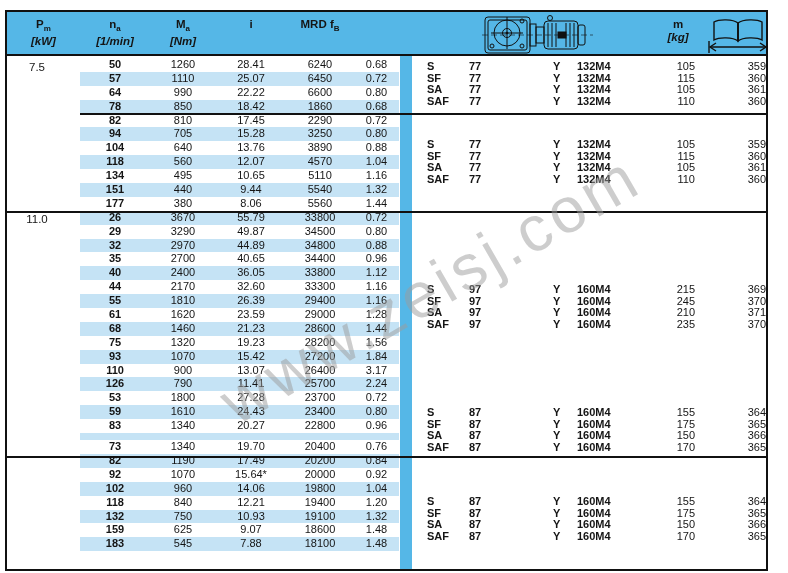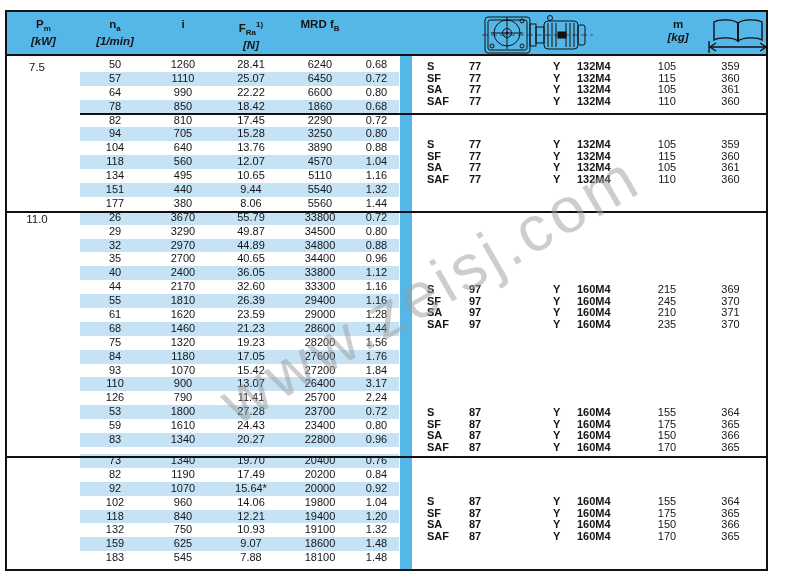--- a/index.html
+++ b/index.html
@@ -28,41 +28,41 @@
   
   .tbody { position:relative; width:100%; height:513px; background:#fff; }
   .stripe { position:absolute; left:393px; top:0; width:12px; height:100%; background:#55b7e7; }
 
   .left-rows { position:absolute; left:0; top:2px; width:392px; }
   .lrow { display:grid; grid-template-columns:70px 66px 70px 68px 45px;
           margin-left:73px; width:319px; height:13.9px; line-height:13.9px;
           font-size:11px; }
   .lrow.empty { height:7px; }
   .lrow .c { text-align:center; }
-  .lrow .c0 { font-weight:normal; }
+  .lrow .c0 { font-weight:bold; }
   .sec0 .lrow:nth-child(even) { background:#c5e3f5; }
   .sec1 .lrow:nth-child(odd)  { background:#c5e3f5; }
 
   .pm-label { position:absolute; left:8px; width:44px; text-align:center;
               font-weight:normal; font-size:11.5px; }
   .pm-0 { top:5px; }
   .pm-1 { top:157px; }
 
   .rule { position:absolute; height:2px; background:#111; z-index:3; }
   .rule-a { left:73px; top:57px;  width:686px; height:1.5px; }
   .rule-b { left:0;    top:155px; width:759px; }
   .rule-c { left:0;    top:400px; width:759px; height:1.5px; }
 
   .rgroup { position:absolute; left:420px; width:339px; z-index:2; }
   .rg0 { top:5px; } .rg1 { top:83px; } .rg2 { top:228px; } .rg3 { top:351px; } .rg4 { top:440px; }
   .rrow { display:grid; grid-template-columns:42px 84px 24px 62px 56px 71px;
           height:11.5px; line-height:11.5px; font-size:11px; }
   .rrow .c { text-align:left; }
   .rrow .c0,.rrow .c1,.rrow .c2,.rrow .c3 { font-weight:bold; }
-  .rrow .c4,.rrow .c5 { text-align:center; font-weight:normal; }
+  .rrow .c4,.rrow .c5 { text-align:right; font-weight:normal; }
 
   .watermark { position:absolute; left:70px; top:252px; width:720px; text-align:center;
                font-size:64px; letter-spacing:4px; color:#9d9d9d; opacity:.5;
                transform:rotate(-30deg); transform-origin:center center;
                pointer-events:none; z-index:6; white-space:nowrap; }
   svg { display:block; }
 </style>
 </head>
 <body>
 
@@ -73,25 +73,25 @@
       <div class="hcols">
         <div class="hcell">
           <div><span>P</span><sub>m</sub></div>
           <div class="hunit">[kW]</div>
         </div>
         <div class="hcell">
           <div><span>n</span><sub>a</sub></div>
           <div class="hunit">[1/min]</div>
         </div>
         <div class="hcell">
+          <div><span>M</span><sub>a</sub></div>
+          <div class="hunit">[Nm]</div>
+        </div>
+        <div class="hcell">
           <div><span>i</span></div>
-        </div>
-        <div class="hcell">
-          <div><span>F</span><sub>Ra</sub><sup>1)</sup></div>
-          <div class="hunit">[N]</div>
         </div>
         <div class="hcell">
           <div><span>MRD f</span><sub>B</sub></div>
         </div>
       </div>
 
       <div class="hicon-gear">
         <svg width="112" height="42" viewBox="0 0 112 42" stroke="#111" fill="none" stroke-width="1">
           <rect x="3" y="4" width="45" height="36" rx="3"></rect>
           <rect x="6" y="7" width="39" height="30" rx="2"></rect>
@@ -289,27 +289,20 @@
               <span class="c c4">1.44</span>
             </div>
             <div class="lrow">
               <span class="c c0">75</span>
               <span class="c c1">1320</span>
               <span class="c c2">19.23</span>
               <span class="c c3">28200</span>
               <span class="c c4">1.56</span>
             </div>
             <div class="lrow">
-              <span class="c c0">84</span>
-              <span class="c c1">1180</span>
-              <span class="c c2">17.05</span>
-              <span class="c c3">27600</span>
-              <span class="c c4">1.76</span>
-            </div>
-            <div class="lrow">
               <span class="c c0">93</span>
               <span class="c c1">1070</span>
               <span class="c c2">15.42</span>
               <span class="c c3">27200</span>
               <span class="c c4">1.84</span>
             </div>
             <div class="lrow">
               <span class="c c0">110</span>
               <span class="c c1">900</span>
               <span class="c c2">13.07</span>

